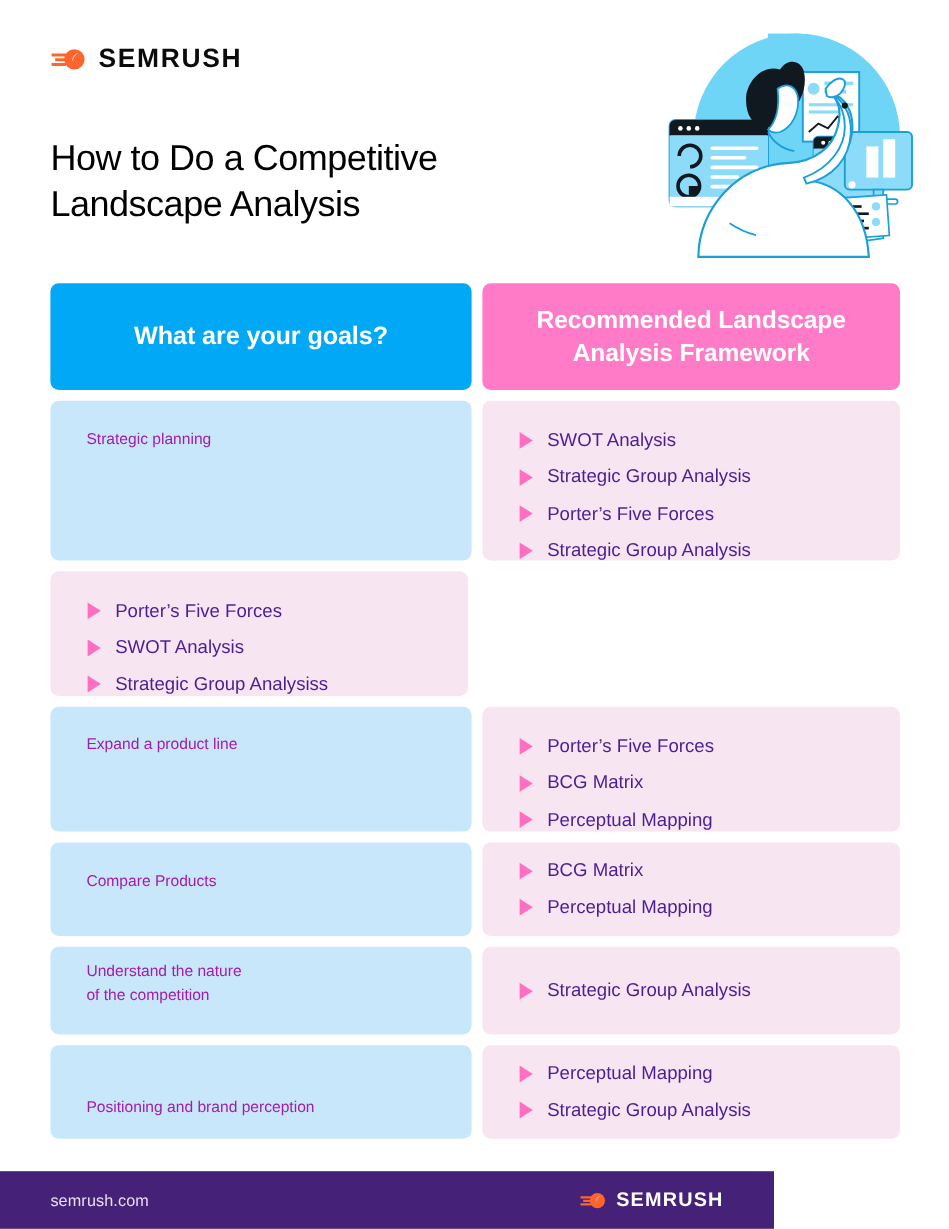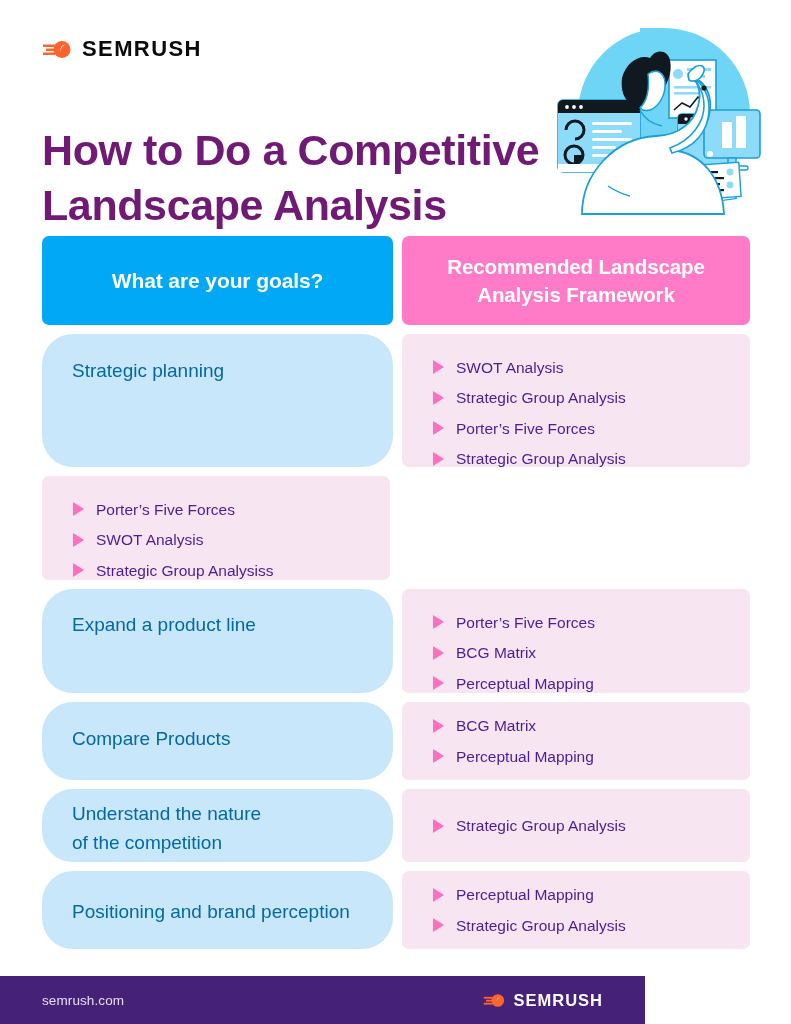--- a/index.html
+++ b/index.html
@@ -23,22 +23,22 @@
     display:flex;align-items:center;gap:9px;
   }
   .brand-mark{width:31px;height:22px;display:block;}
   .brand-word{
     font-size:22px;font-weight:bold;letter-spacing:1.4px;
     color:#0b0b0b;line-height:1;font-family:"Liberation Sans", sans-serif;
   }
 
   .title{
     position:absolute;left:42px;top:94px;width:520px;
-    font-size:43px;line-height:1.28;font-weight:bold;
-    color:#701a75;letter-spacing:-0.4px;
+    font-size:30px;line-height:1.28;font-weight:normal;
+    color:#000000;letter-spacing:-0.4px;
   }
   .title .ln{display:block;}
 
   .hero{
     position:absolute;left:552px;top:18px;width:216px;height:212px;
   }
   .hero svg{display:block;width:216px;height:212px;}
 
   
   .table{
@@ -76,26 +76,25 @@
     height:89px;
     line-height:1.33;
     padding:0 22px;
     letter-spacing:-0.1px;
   }
   .head-b .hl{display:block;}
 
   
   .goal{
     background:#C9E7FA;
-    color:#0369a1;
-    font-size:19px;
+    color:#a21caf;
+    font-size:13px;
     line-height:1.55;
     padding:22px 0 0 30px;
     display:block;
-    border-radius:31px;
   }
   .goal .gl{display:block;}
 
   .fw{
     background:#F7E5F2;
     padding:18px 0 18px 31px;
     display:flex;flex-direction:column;justify-content:flex-start;
   }
   .fw-item{
     display:flex;align-items:center;gap:12px;
@@ -118,21 +117,21 @@
   .r4 .cell{height:78px;}
   .r5 .cell{height:73px;}
   .r6 .cell{height:78px;}
 
   .r4 .fw, .r5 .fw, .r6 .fw{justify-content:center;}
   .r5 .fw{padding-top:0;padding-bottom:0;}
   .r4 .fw{padding-top:0;padding-bottom:0;}
   .r6 .fw{padding-top:0;padding-bottom:0;}
   .r5 .goal{padding-top:10px;}
   .r4 .goal{padding-top:22px;}
-  .r6 .goal{padding-top:26px;}
+  .r6 .goal{padding-top:42px;}
   .r2 .goal,.r3 .goal{padding-top:21px;}
 
   
   .footer{
     position:absolute;left:0;bottom:0;
     width:645px;height:48px;
     background:#462178;
     display:flex;align-items:center;
   }
   .footer-url{

